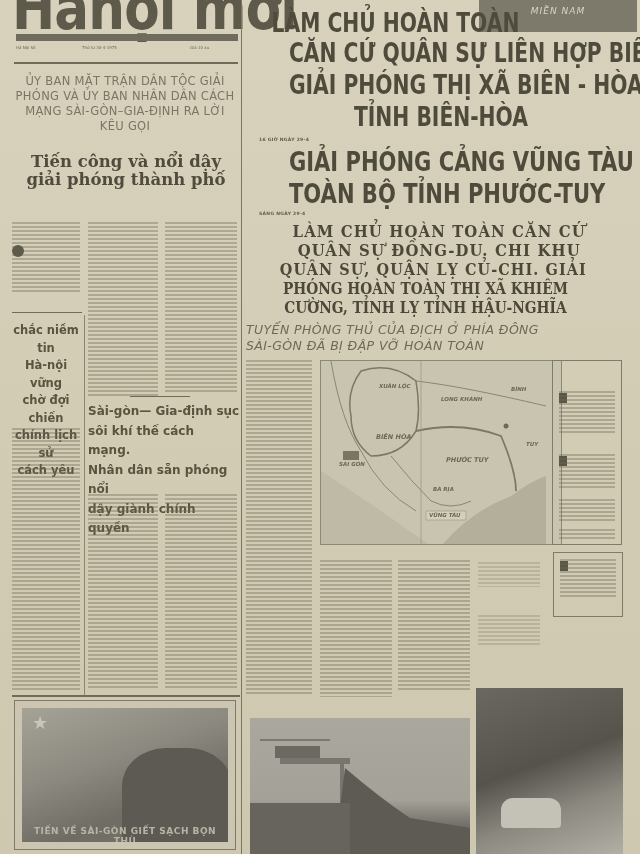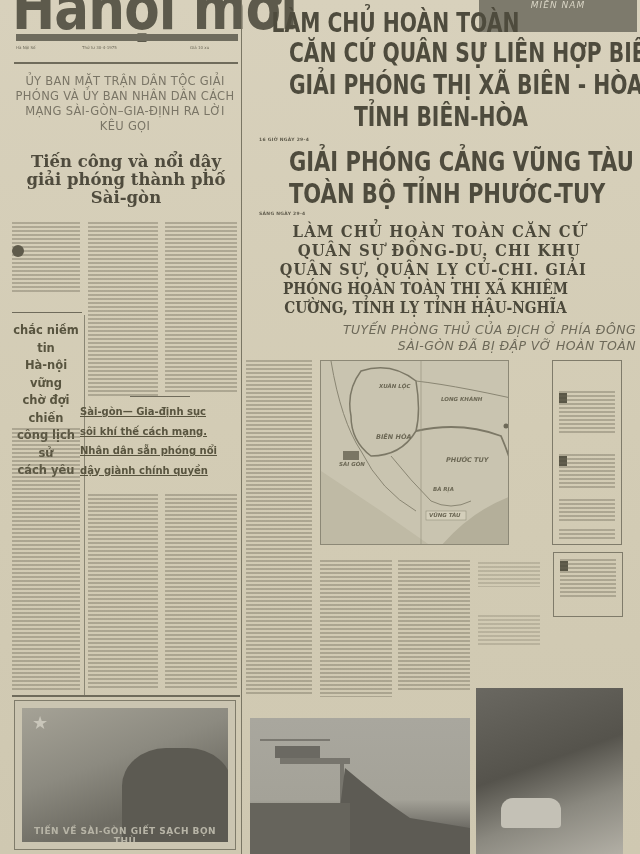--- a/index.html
+++ b/index.html
@@ -42,41 +42,41 @@
     font-family: "DejaVu Sans", sans-serif; font-weight: bold; color: #4e4b3d;
     text-align: center; transform: scaleX(0.78); transform-origin: center top;
     white-space: nowrap;
   }
   .label-tiny { font-size: 4.5px; color: #5f5b4c; font-weight: bold; letter-spacing: 0.3px; }
   .slab {
     font-family: "DejaVu Serif", serif; font-weight: bold; color: #4b483a;
     text-align: center; white-space: nowrap; letter-spacing: 1.2px;
   }
   .subitalic {
-    font-style: italic; color: #6d6959; text-align: right; font-size: 12.5px; letter-spacing: 0.4px;
+    font-style: italic; color: #6d6959; text-align: left; font-size: 12.5px; letter-spacing: 0.4px;
   }
   .textblock {
     background-image: repeating-linear-gradient(180deg, rgba(110,105,88,0.45) 0px, rgba(110,105,88,0.45) 2px, transparent 2px, transparent 4px);
     opacity: 0.85;
   }
   .textblock.light { opacity: 0.55; }
   .sidehead {
     font-family: "DejaVu Sans", sans-serif; font-weight: bold; color: #58543f;
   }
   .photo { background: #8e8c82; overflow: hidden; }
   .map {
     background: #c9c4b0; border: 1px solid #8c8876; overflow: hidden;
   }
   .map-label { position: absolute; font-size: 5.5px; color: #6c6855; font-style: italic; font-weight: bold; }
   .boxed { border: 1px solid #7f7b6a; }
   .miennam-box {
     left: 479px; top: 0px; width: 158px; height: 32px; background: #7d7a6c;
   }
   .miennam-text {
-    position: absolute; left: 0; top: 0; width: 100%;
+    position: absolute; left: 0; top: 6px; width: 100%;
     font-size: 9px; color: #d8d4c4; text-align: center; letter-spacing: 1px; font-style: italic;
   }
   .dropcap { display: inline-block; background: #5a5747; width: 8px; height: 10px; }
 </style>
 </head>
 <body>
 
 <div class="page">
 
   <div class="abs masthead-title">Hànội mới</div>
@@ -86,41 +86,40 @@
   <div class="abs masthead-meta" style="left:190px;">Giá 10 xu</div>
   <div class="abs rule" style="left:14px; top:62px; width:224px; height:2px;"></div>
 
   <div class="abs vrule" style="left:241px; top:0; height:854px; background:#7a7664;"></div>
 
   <div class="abs kicker">ỦY BAN MẶT TRẬN DÂN TỘC GIẢI PHÓNG VÀ ỦY BAN NHÂN DÂN CÁCH MẠNG SÀI-GÒN–GIA-ĐỊNH RA LỜI KÊU GỌI</div>
 
   <div class="abs left-head">
     <div>Tiến công và nổi dậy</div>
     <div>giải phóng thành phố</div>
-    <div>Sài-gòn</div>
   </div>
 
   <div class="abs textblock" style="left:12px; top:222px; width:68px; height:70px;"></div>
   <div class="abs" style="left:12px; top:245px; width:12px; height:12px; border-radius:50%; background:#5f5b4b;"></div>
   <div class="abs textblock" style="left:88px; top:222px; width:70px; height:175px;"></div>
   <div class="abs textblock" style="left:165px; top:222px; width:72px; height:170px;"></div>
   <div class="abs rule" style="left:12px; top:312px; width:70px; height:1px;"></div>
   <div class="abs vrule" style="left:84px; top:315px; height:380px;"></div>
   <div class="abs rule" style="left:130px; top:396px; width:60px; height:1px;"></div>
 
   <div class="abs sidehead" style="left:10px; top:322px; width:72px; font-size:11.5px; line-height:17.5px; text-align:center;">
     <div>chắc niềm tin</div>
     <div>Hà-nội vững</div>
     <div>chờ đợi chiến</div>
-    <div>công lịch sử</div>
+    <div>chính lịch sử</div>
     <div>cách yêu</div>
   </div>
   <div class="abs textblock" style="left:12px; top:428px; width:68px; height:262px;"></div>
 
-  <div class="abs sidehead" style="left:80px; top:402px; width:152px; font-size:10px; line-height:19.5px;text-decoration:underline;">
+  <div class="abs sidehead" style="left:88px; top:402px; width:152px; font-size:12px; line-height:19.5px;">
     <div>Sài-gòn— Gia-định sục</div>
     <div>sôi khí thế cách mạng.</div>
     <div>Nhân dân sẵn phóng nổi</div>
     <div>dậy giành chính quyền</div>
   </div>
   <div class="abs textblock" style="left:88px; top:494px; width:70px; height:196px;"></div>
   <div class="abs textblock" style="left:165px; top:494px; width:72px; height:196px;"></div>
 
   <div class="abs rule" style="left:12px; top:695px; width:228px; height:2px;"></div>
   <div class="abs boxed" style="left:14px; top:700px; width:222px; height:150px; background:#cbc5b1;">
@@ -155,21 +154,21 @@
     <div class="slab" style="font-size:16px; line-height:19px; letter-spacing:0; transform:scaleX(0.86); transform-origin:left top;">CƯỜNG, TỈNH LỴ TỈNH HẬU-NGHĨA</div>
   </div>
 
   <div class="abs subitalic" style="left:246px; top:322px; width:390px; line-height:16px;">
     <div>TUYẾN PHÒNG THỦ CỦA ĐỊCH Ở PHÍA ĐÔNG</div>
     <div>SÀI-GÒN ĐÃ BỊ ĐẬP VỠ HOÀN TOÀN</div>
   </div>
 
   <div class="abs textblock" style="left:246px; top:360px; width:66px; height:335px;"></div>
 
-  <div class="abs map" style="left:320px; top:360px; width:189px; height:185px;">
+  <div class="abs map" style="left:320px; top:360px; width:242px; height:185px;">
     <svg width="225" height="185" viewBox="0 0 225 185">
       <path d="M0 110 Q30 130 60 150 L110 185 L0 185 Z" fill="#bfbaa5"></path>
       <path d="M120 185 Q150 150 190 135 Q210 120 225 115 L225 185 Z" fill="#b4af9a"></path>
       <path d="M40 10 Q70 0 95 20 Q100 50 95 70 Q80 95 50 95 Q30 80 30 55 Q25 30 40 10 Z" fill="none" stroke="#7c7866" stroke-width="1.5"></path>
       <path d="M95 70 Q140 60 180 75 Q195 110 195 130" fill="none" stroke="#7c7866" stroke-width="1.8"></path>
       <path d="M95 20 Q140 25 225 45" fill="none" stroke="#8a8673" stroke-width="1"></path>
       <path d="M100 0 L100 185" fill="none" stroke="#9a9682" stroke-width="0.7"></path>
       <path d="M10 0 Q20 60 40 90 Q60 130 95 150" fill="none" stroke="#8a8673" stroke-width="1"></path>
       <path d="M70 95 Q90 120 110 140 Q130 150 150 140" fill="none" stroke="#8a8673" stroke-width="1"></path>
       <rect x="22" y="90" width="16" height="9" fill="#7a7664"></rect>

